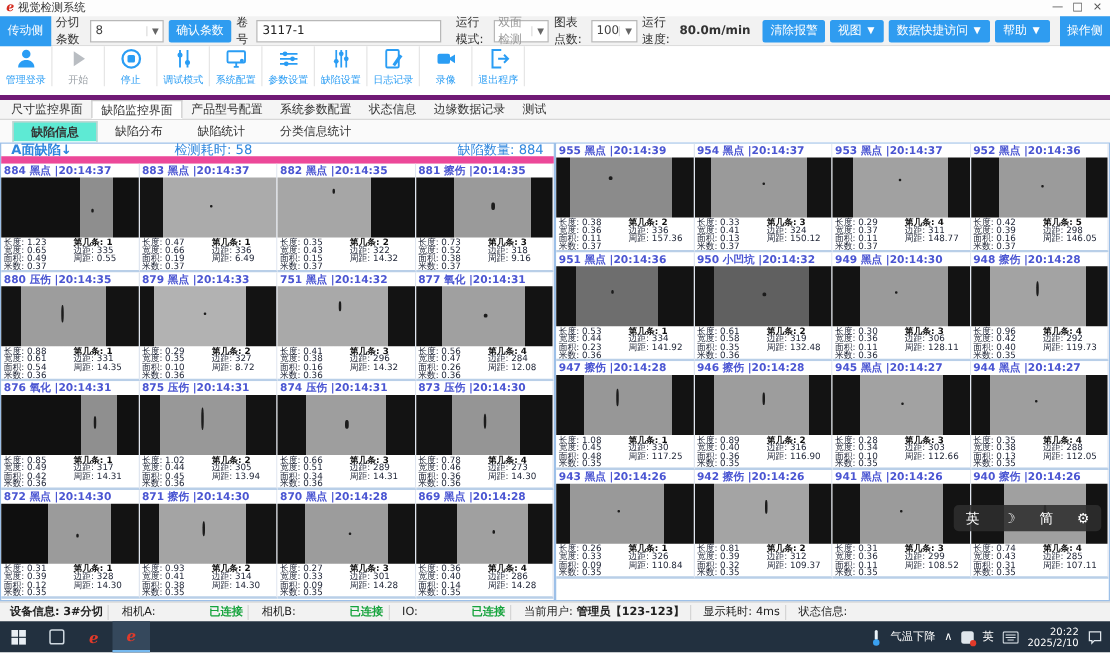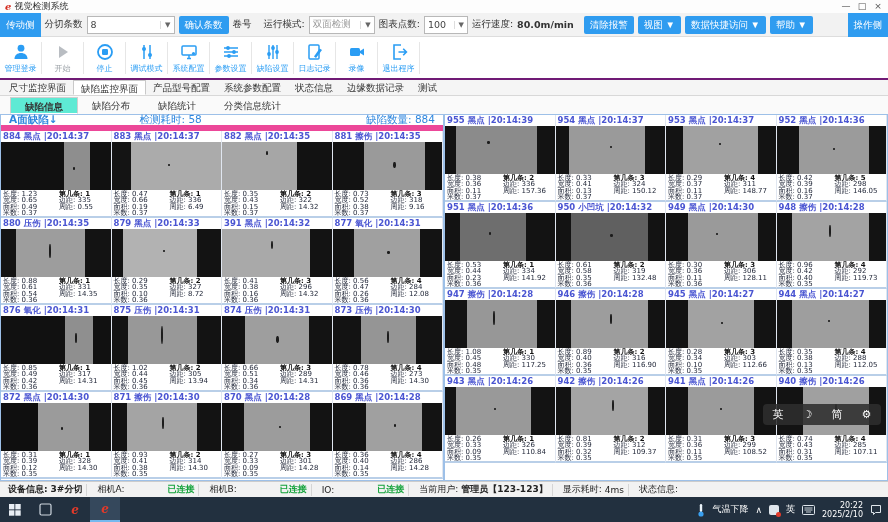--- a/index.html
+++ b/index.html
@@ -7,21 +7,21 @@
   .titlebar { height:13px; background:#fdfdfd; display:flex; align-items:center; padding:0 2px; font-size:9px; color:#333; }
   .titlebar .logo { color:#d42a1e; font-weight:bold; font-style:italic; font-family:"DejaVu Serif",serif; font-size:10px; margin:0 3px; }
   .titlebar .spacer { flex:1; }
   .wbtn { width:16px; text-align:center; color:#555; font-size:9px; line-height:13px; }
   .toolbar1 { height:24px; background:#f2f2f2; border-bottom:1px solid #ddd; display:flex; align-items:center; font-size:9.5px; color:#333; gap:4px; }
   .bluebtn { background:#2f9cf0; color:#fff; border:none; border-radius:2px; font-size:9.5px; padding:2px 6px; height:18px; line-height:13px; white-space:nowrap; }
   .sidebtn { height:24px; border-radius:0; padding:0 6px; line-height:24px; }
   .combo { background:#fff; border:1px solid #b8b8b8; height:18px; display:flex; align-items:center; padding:0 3px; font-size:9.5px; color:#444; }
   .combo .arr { margin-left:auto; color:#666; font-size:7px; padding-left:4px; border-left:1px solid #ddd; }
   .tinput { background:#fff; border:1px solid #b8b8b8; height:18px; padding:0 4px; font-size:9.5px; color:#222; display:flex; align-items:center; }
-  .toolbar2 { height:43px; background:#fff; border-bottom:2px solid #701a75; display:flex; align-items:center; }
+  .toolbar2 { height:43px; background:#fff; border-bottom:4px solid #701a75; display:flex; align-items:flex-start; }
   .tb2-item { width:42px; display:flex; flex-direction:column; align-items:center; justify-content:center; gap:1px; border-right:1px solid #e6e6e6; }
   .tb2-item .lbl { font-size:8px; color:#2a9df4; white-space:nowrap; }
   .tb2-item.disabled .lbl { color:#9aa0a6; }
   .maintabs { height:16px; background:#f5f5f5; display:flex; align-items:flex-end; font-size:9.5px; color:#333; padding-left:2px; border-bottom:1px solid #d8d8d8; }
   .maintab { padding:1px 7px; height:15px; line-height:13px; }
   .maintab.active { background:#fff; border:1px solid #c9c9c9; border-bottom:1px solid #fff; }
   .subtabs { height:18px; background:#fafafa; display:flex; align-items:flex-end; font-size:9.5px; color:#333; padding-left:10px; }
   .subtab { padding:2px 14px; height:17px; line-height:13px; }
   .subtab.active { background:#5eead4; border:1px solid #cfcfcf; border-bottom:1px solid #fff; font-weight:bold; }
   .content { height:367px; display:flex; background:#fff; position:relative; }
@@ -64,20 +64,23 @@
 
 <div class="toolbar1">
   <button class="bluebtn sidebtn">传动侧</button>
   <span>分切条数</span>
   <div class="combo" style="width:88px">
     <span>8</span>
       <span class="arr">▼</span>
   </div>
   <button class="bluebtn">确认条数</button>
   <span>卷号</span>
+  <div class="tinput" style="width:228px">
+      <span>3117-1</span>
+    </div>
   <span style="margin-left:8px">运行模式:</span>
   <div class="combo" style="width:66px;color:#999">
     <span>双面检测</span>
       <span class="arr">▼</span>
   </div>
   <span>图表点数:</span>
   <div class="combo" style="width:44px">
     <span>100</span>
       <span class="arr">▼</span>
   </div>
@@ -302,21 +305,21 @@
               <div><span>米数: </span><span>0.36</span></div>
             </div>
             <div class="m-r">
               <div class="strip"><span>第几条: </span><span>2</span></div>
               <div><span>边距: </span><span>327</span></div>
               <div><span>周距: </span><span>8.72</span></div>
             </div>
           </div>
         </div>
         <div class="cell">
-          <div class="cell-head"><span>391 </span><span>黑点 </span><span>|20:14:32</span></div>
+          <div class="cell-head"><span>751 </span><span>黑点 </span><span>|20:14:32</span></div>
           <div class="cell-img" style="background: linear-gradient(90deg, rgb(169, 169, 169) 0%, rgb(169, 169, 169) 80%, rgb(19, 19, 19) 80%, rgb(19, 19, 19) 100%);">
             <div class="cell-mark" style="left: 45%; top: 25%; width: 2px; height: 8px;"></div>
           </div>
           <div class="cell-meta">
             <div class="m-l">
               <div><span>长度: </span><span>0.41</span></div>
               <div><span>宽度: </span><span>0.38</span></div>
               <div><span>面积: </span><span>0.16</span></div>
               <div><span>米数: </span><span>0.36</span></div>
             </div>

